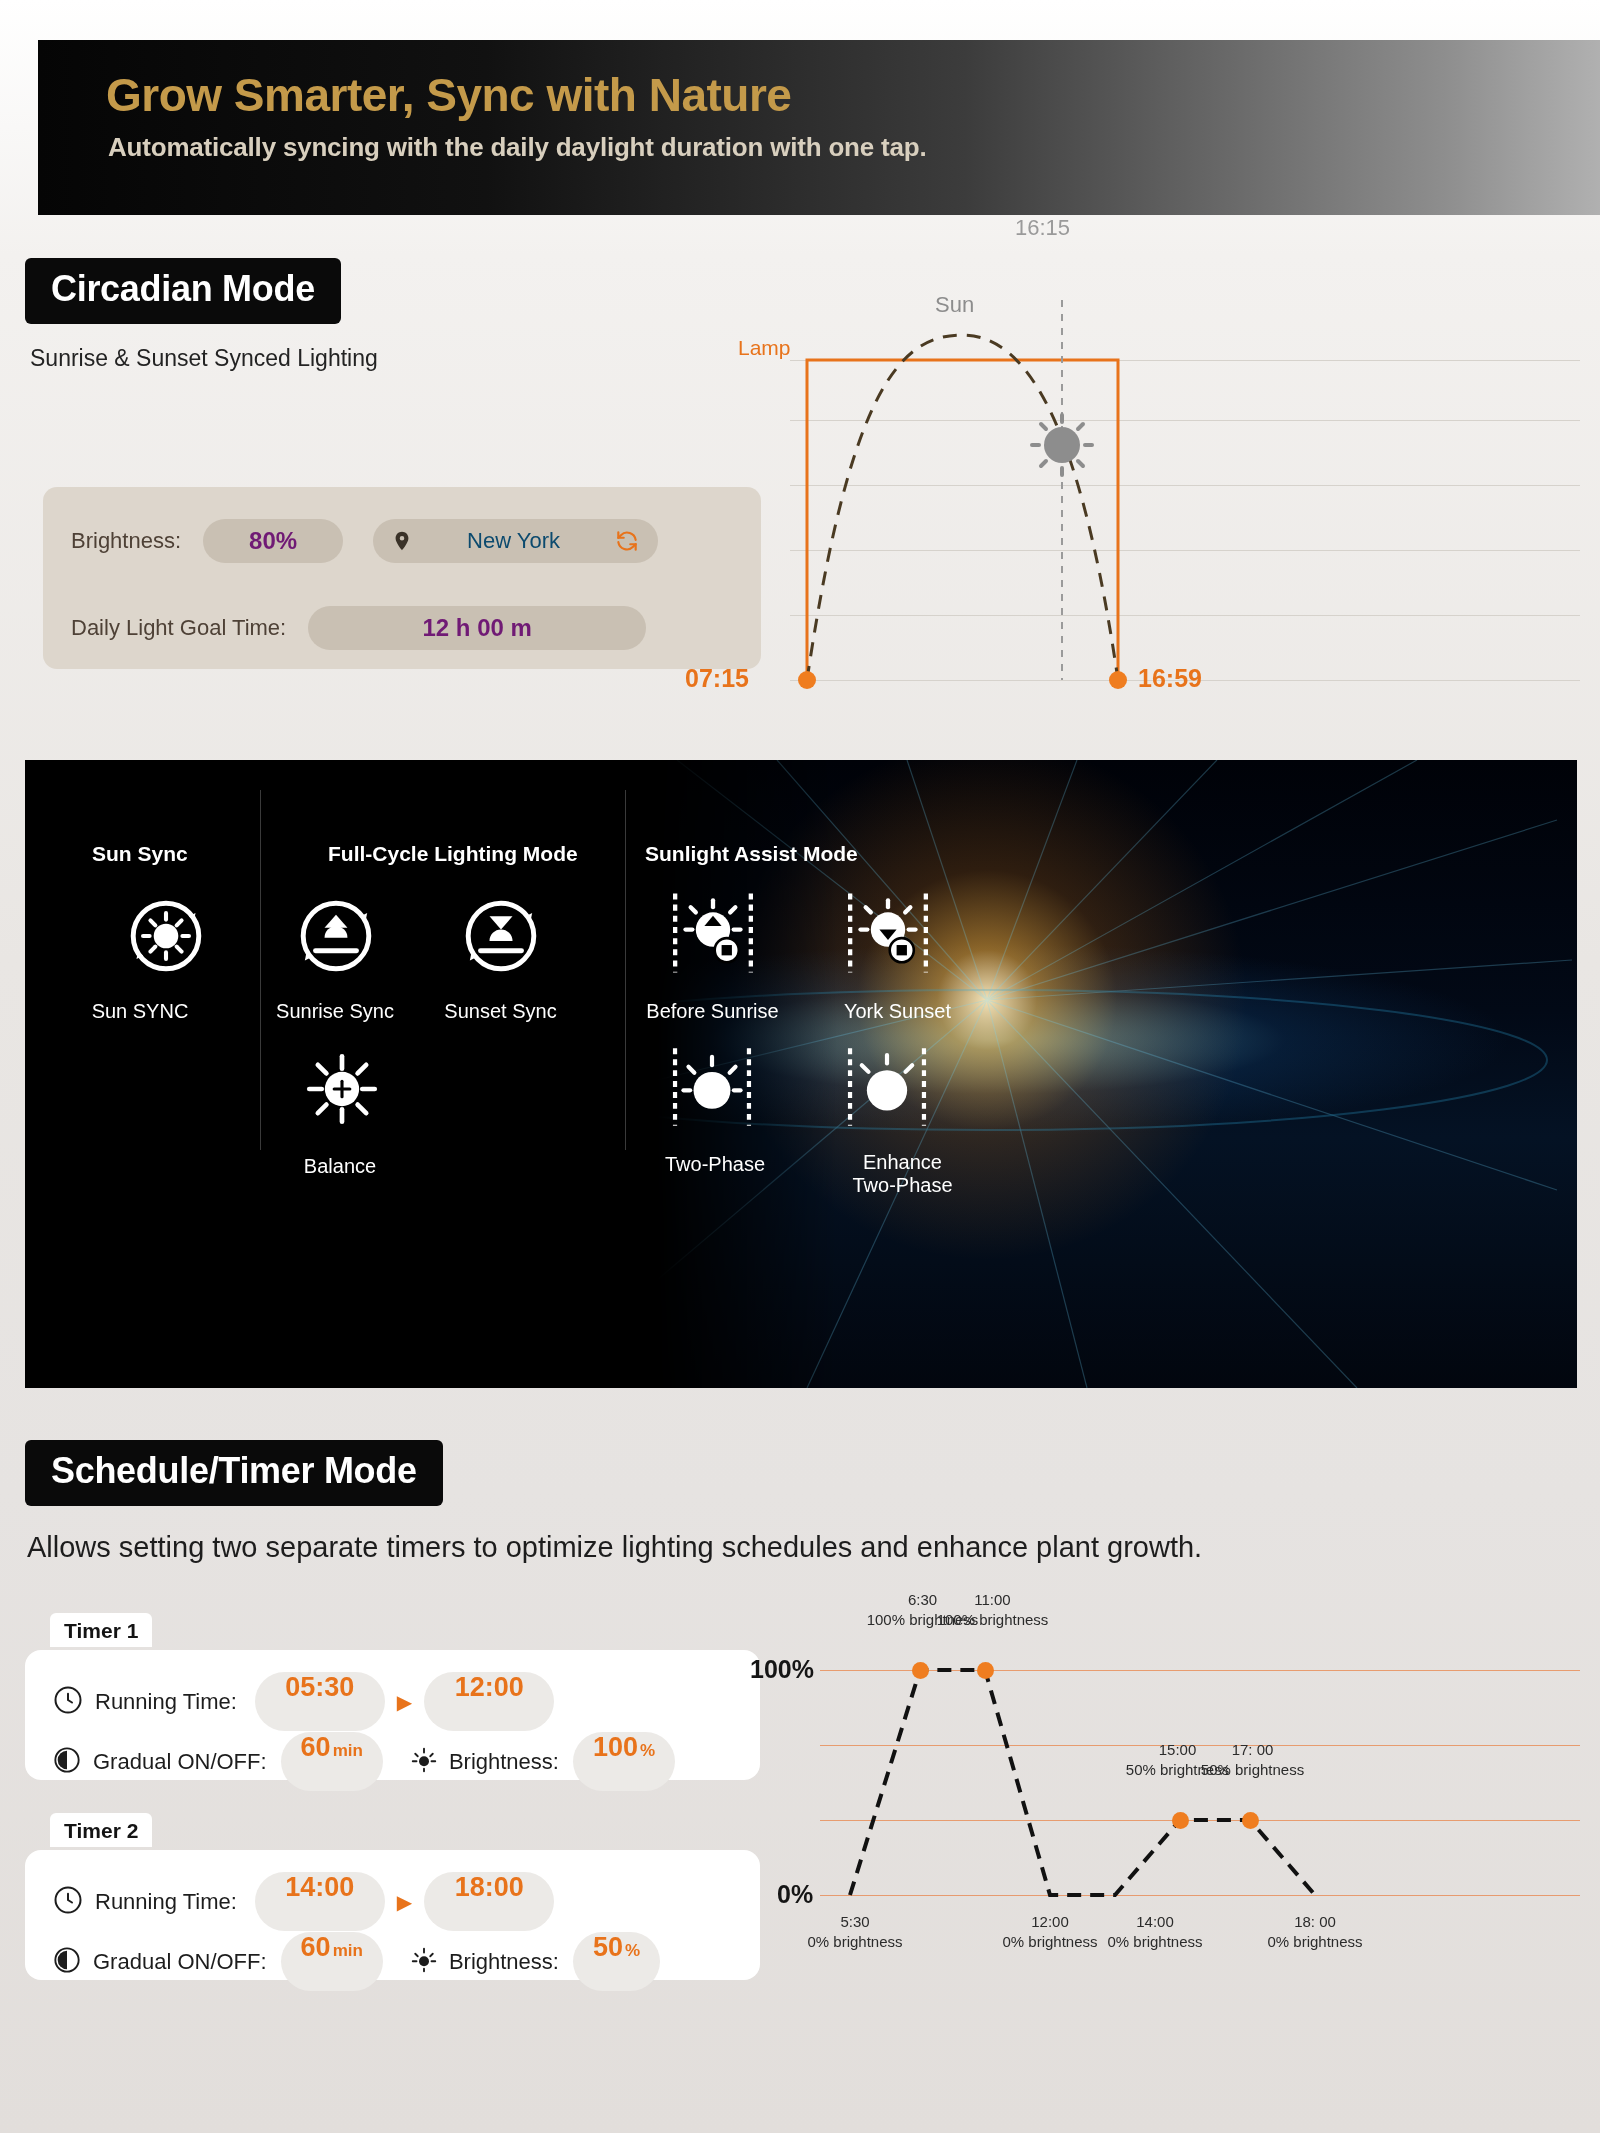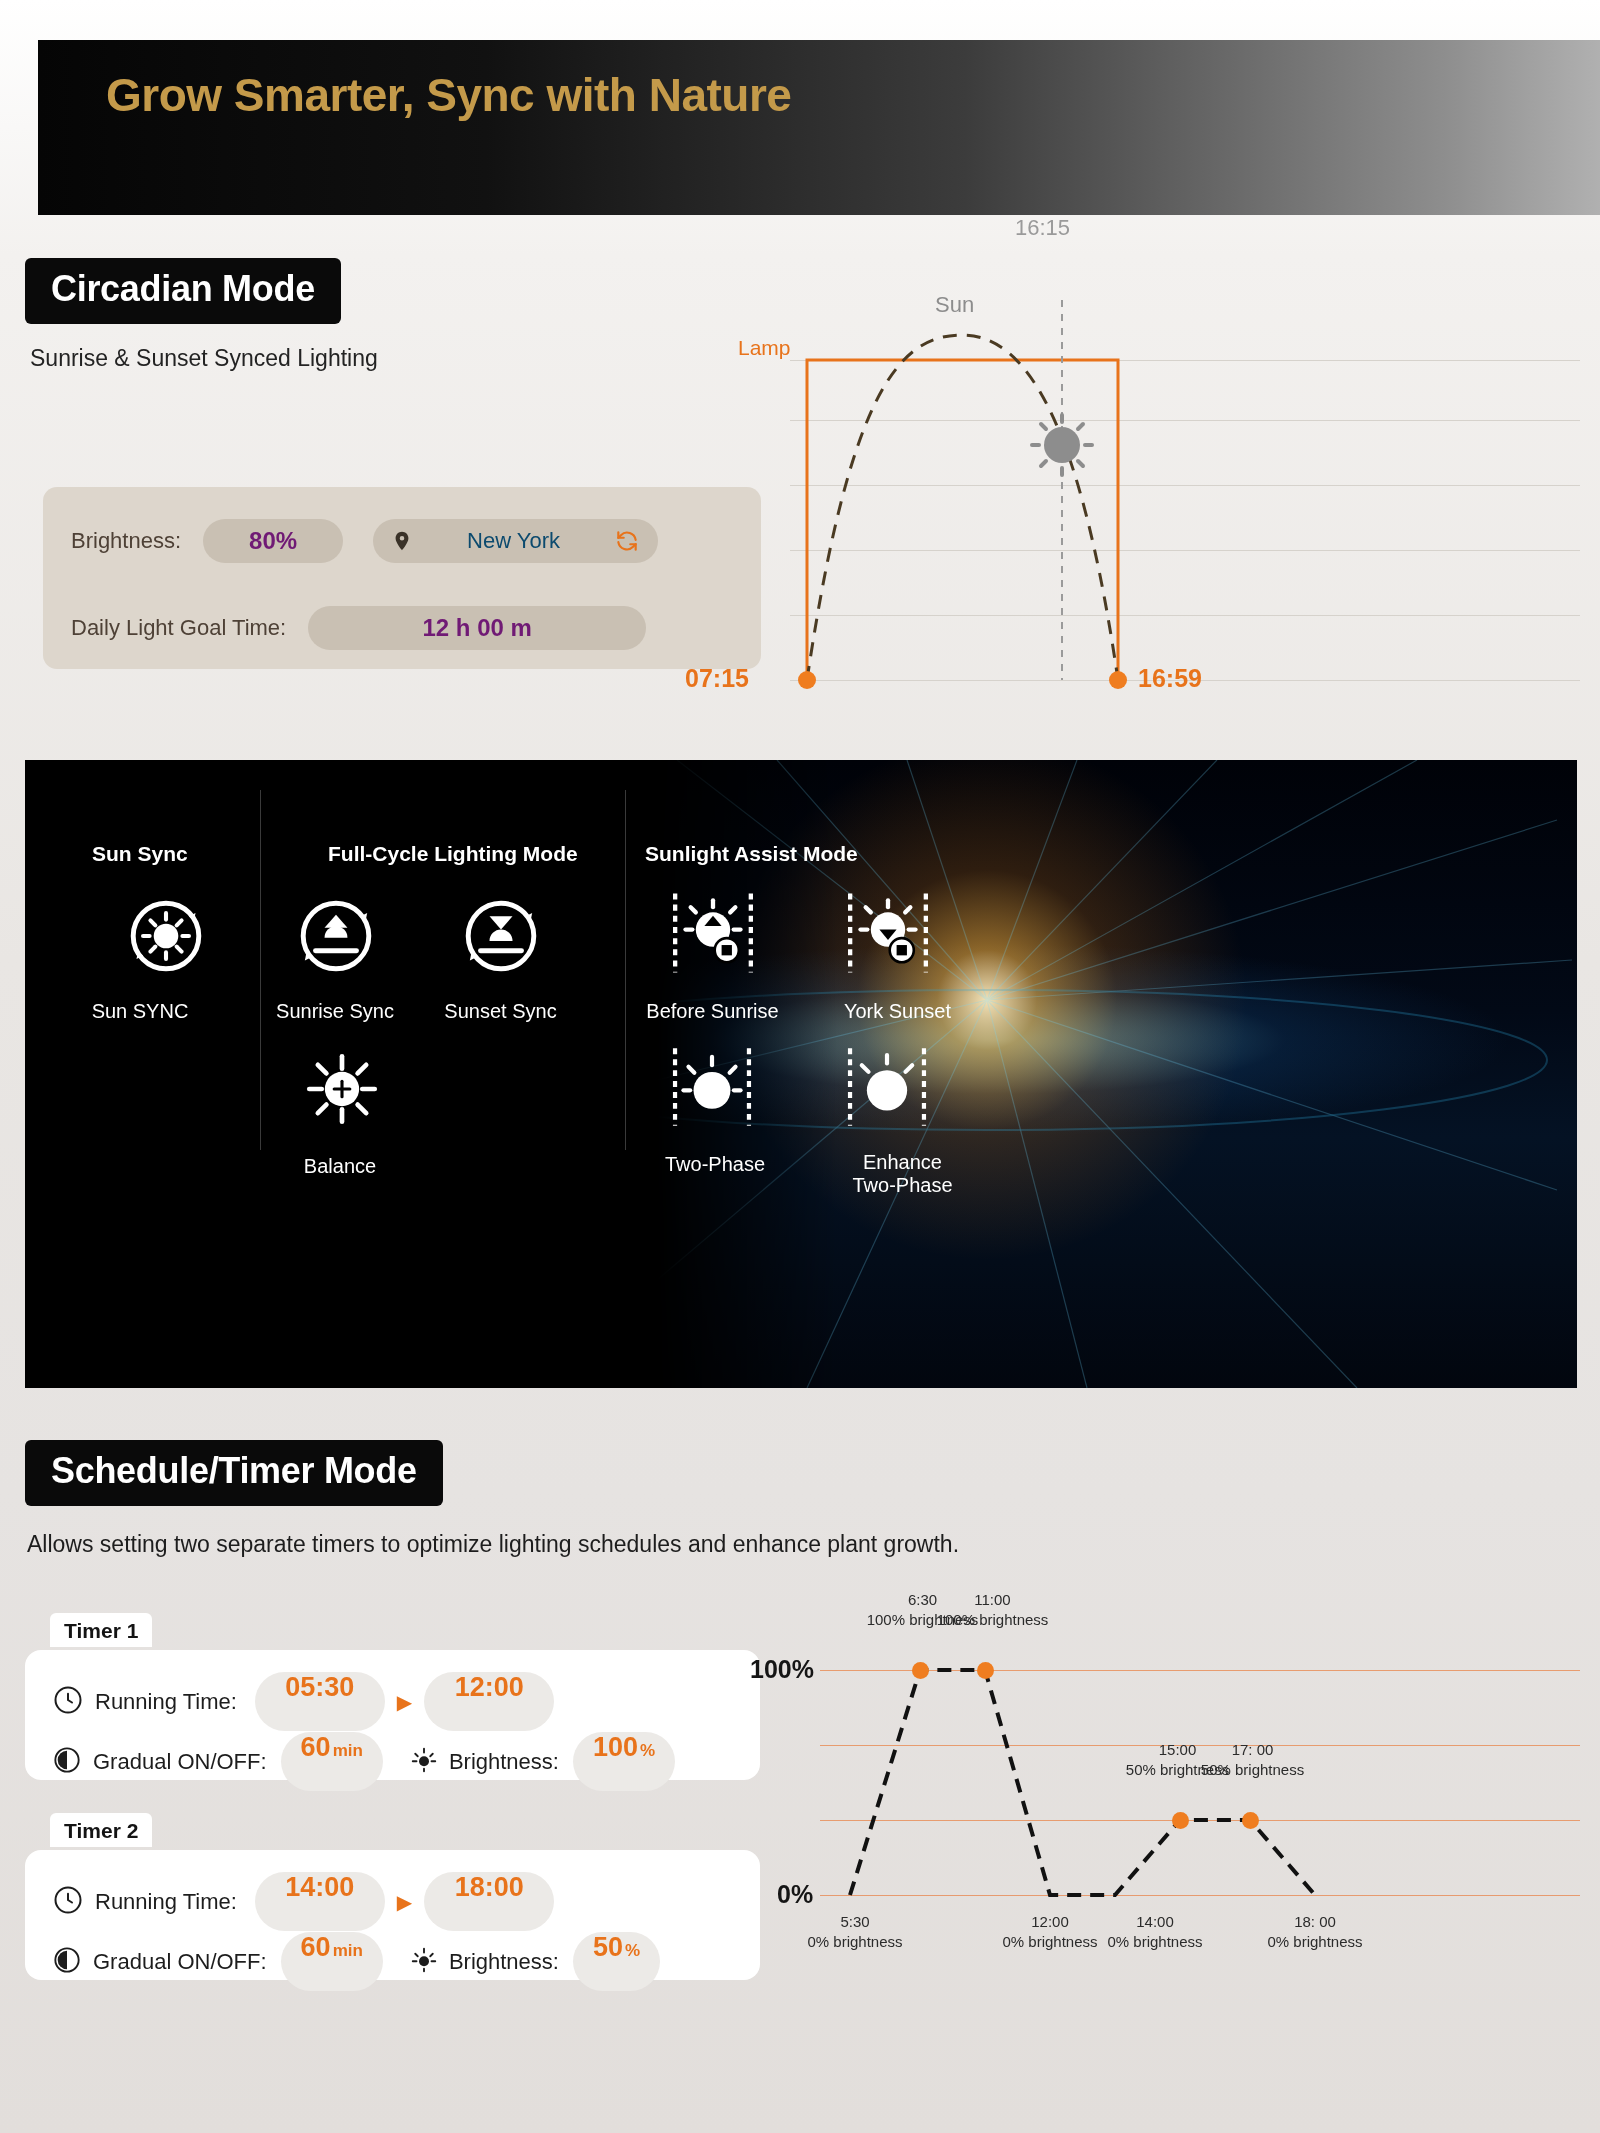--- a/index.html
+++ b/index.html
@@ -79,21 +79,21 @@
             mask-image: linear-gradient(90deg, rgba(0,0,0,0) 0px, rgba(0,0,0,1) 180px);
   }
   .rays { position:absolute; right:0; top:0; width:920px; height:628px; opacity:.55; }
   .vdiv { position: absolute; width: 1px; background: #3a3a3a; }
   .colhead { position: absolute; color: #fff; font-size: 21px; font-weight: bold; }
   .iconlabel { position: absolute; color: #fff; font-size: 20px; text-align: center; }
   .caption { position: absolute; left: 58px; top: 1215px; width: 900px; color: #fff; font-size: 24px; font-weight: bold; line-height: 1.33; }
 
   
   .sched-title { position: absolute; left: 25px; top: 1440px; }
-  .sched-sub { position: absolute; left: 27px; top: 1531px; font-size: 23px; color: #1d1d1d; }
+  .sched-sub { position: absolute; left: 27px; top: 1531px; font-size: 29px; color: #1d1d1d; }
 
   .tbadge {
     position: absolute; background: #ffffff; border-radius: 6px 6px 0 0;
     font-size: 21px; font-weight: bold; color: #141414; padding: 6px 14px 4px 14px;
   }
   .tcard { position: absolute; background: #ffffff; border-radius: 16px; }
   .trow { position: absolute; display: flex; align-items: center; }
   .tlabel2 { font-size: 22px; color: #1d1d1d; }
   .vchip {
     background: #eceae7; border-radius: 999px; height: 59px; padding: 0 20px;
@@ -110,20 +110,21 @@
   .pt { position: absolute; width: 17px; height: 17px; border-radius: 50%; background: #ef7d20; }
   .ann { position: absolute; font-size: 15px; color: #2b2b2b; text-align: center; line-height: 1.35; }
 </style>
 </head>
 <body>
 
 <div class="page">
 
   <div class="hero">
     <h1>Grow Smarter, Sync with Nature</h1>
+    <h2>Automatically syncing with the daily daylight duration with one tap.</h2>
   </div>
 
   <div class="circ-title">
     <span class="pill">Circadian Mode</span>
   </div>
   <div class="circ-sub">Sunrise &amp; Sunset Synced Lighting</div>
 
   <div class="ctrl-card">
     <div class="ctrl-row" style="left:28px; top:32px;">
       <span class="ctrl-label">Brightness:</span>

